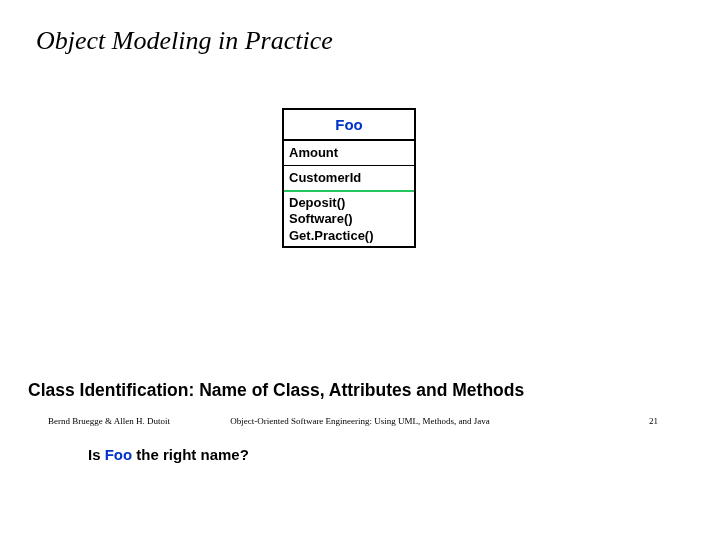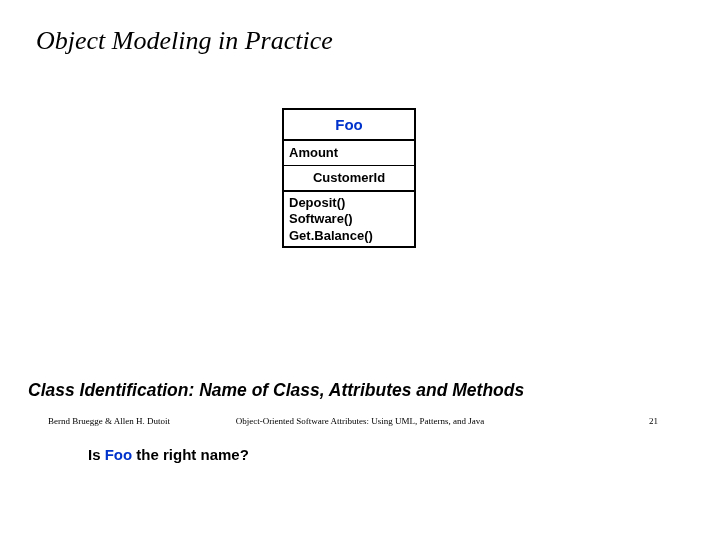--- a/index.html
+++ b/index.html
@@ -41,41 +41,39 @@
   .uml-name {
     text-align: center;
     padding: 6px 4px 6px 4px;
     color: #0033cc;
     font-family: Verdana, Arial, sans-serif;
     font-weight: 700;
     font-size: 15px;
     border-bottom: 2px solid #000;
   }
   .uml-attrs {
-    border-bottom: 2px solid #000000;
+    border-bottom: 2px solid #22c55e;
   }
   .uml-attr {
     padding: 4px 5px 5px 5px;
   }
   .uml-attr + .uml-attr {
     border-top: 1.5px solid #000;
-    text-align: center;
   }
   .uml-ops {
     padding: 3px 17px 2px 5px;
     line-height: 1.25;
   }
   .subtitle {
     position: absolute;
     top: 380px;
     left: 28px;
     font-family: Verdana, Arial, sans-serif;
     font-weight: 700;
     font-size: 17.5px;
-    font-style: italic;
   }
   .question {
     position: absolute;
     top: 414px;
     left: 88px;
     font-family: Verdana, Arial, sans-serif;
     font-weight: 700;
     font-size: 15px;
     margin-top: 32px;
   }
@@ -115,27 +113,27 @@
 
   <div class="uml-box">
     <div class="uml-name">Foo</div>
     <div class="uml-attrs">
       <div class="uml-attr">Amount</div>
       <div class="uml-attr">CustomerId</div>
     </div>
     <div class="uml-ops">
       <div>Deposit()</div>
       <div>Software()</div>
-      <div>Get.Balance()</div>
+      <div>Get.Practice()</div>
     </div>
   </div>
 
   <div class="subtitle">Class Identification: Name of Class, Attributes and Methods</div>
 
   <div class="question">
     <span>Is </span><span class="hl">Foo</span><span> the right name?</span>
   </div>
 
   <div class="footer-left">Bernd Bruegge &amp; Allen H. Dutoit</div>
-  <div class="footer-center">Object-Oriented Software Attributes: Using UML, Patterns, and Java</div>
+  <div class="footer-center">Object-Oriented Software Engineering: Using UML, Methods, and Java</div>
   <div class="footer-right">21</div>
 
 </div>
 
 </body></html>

